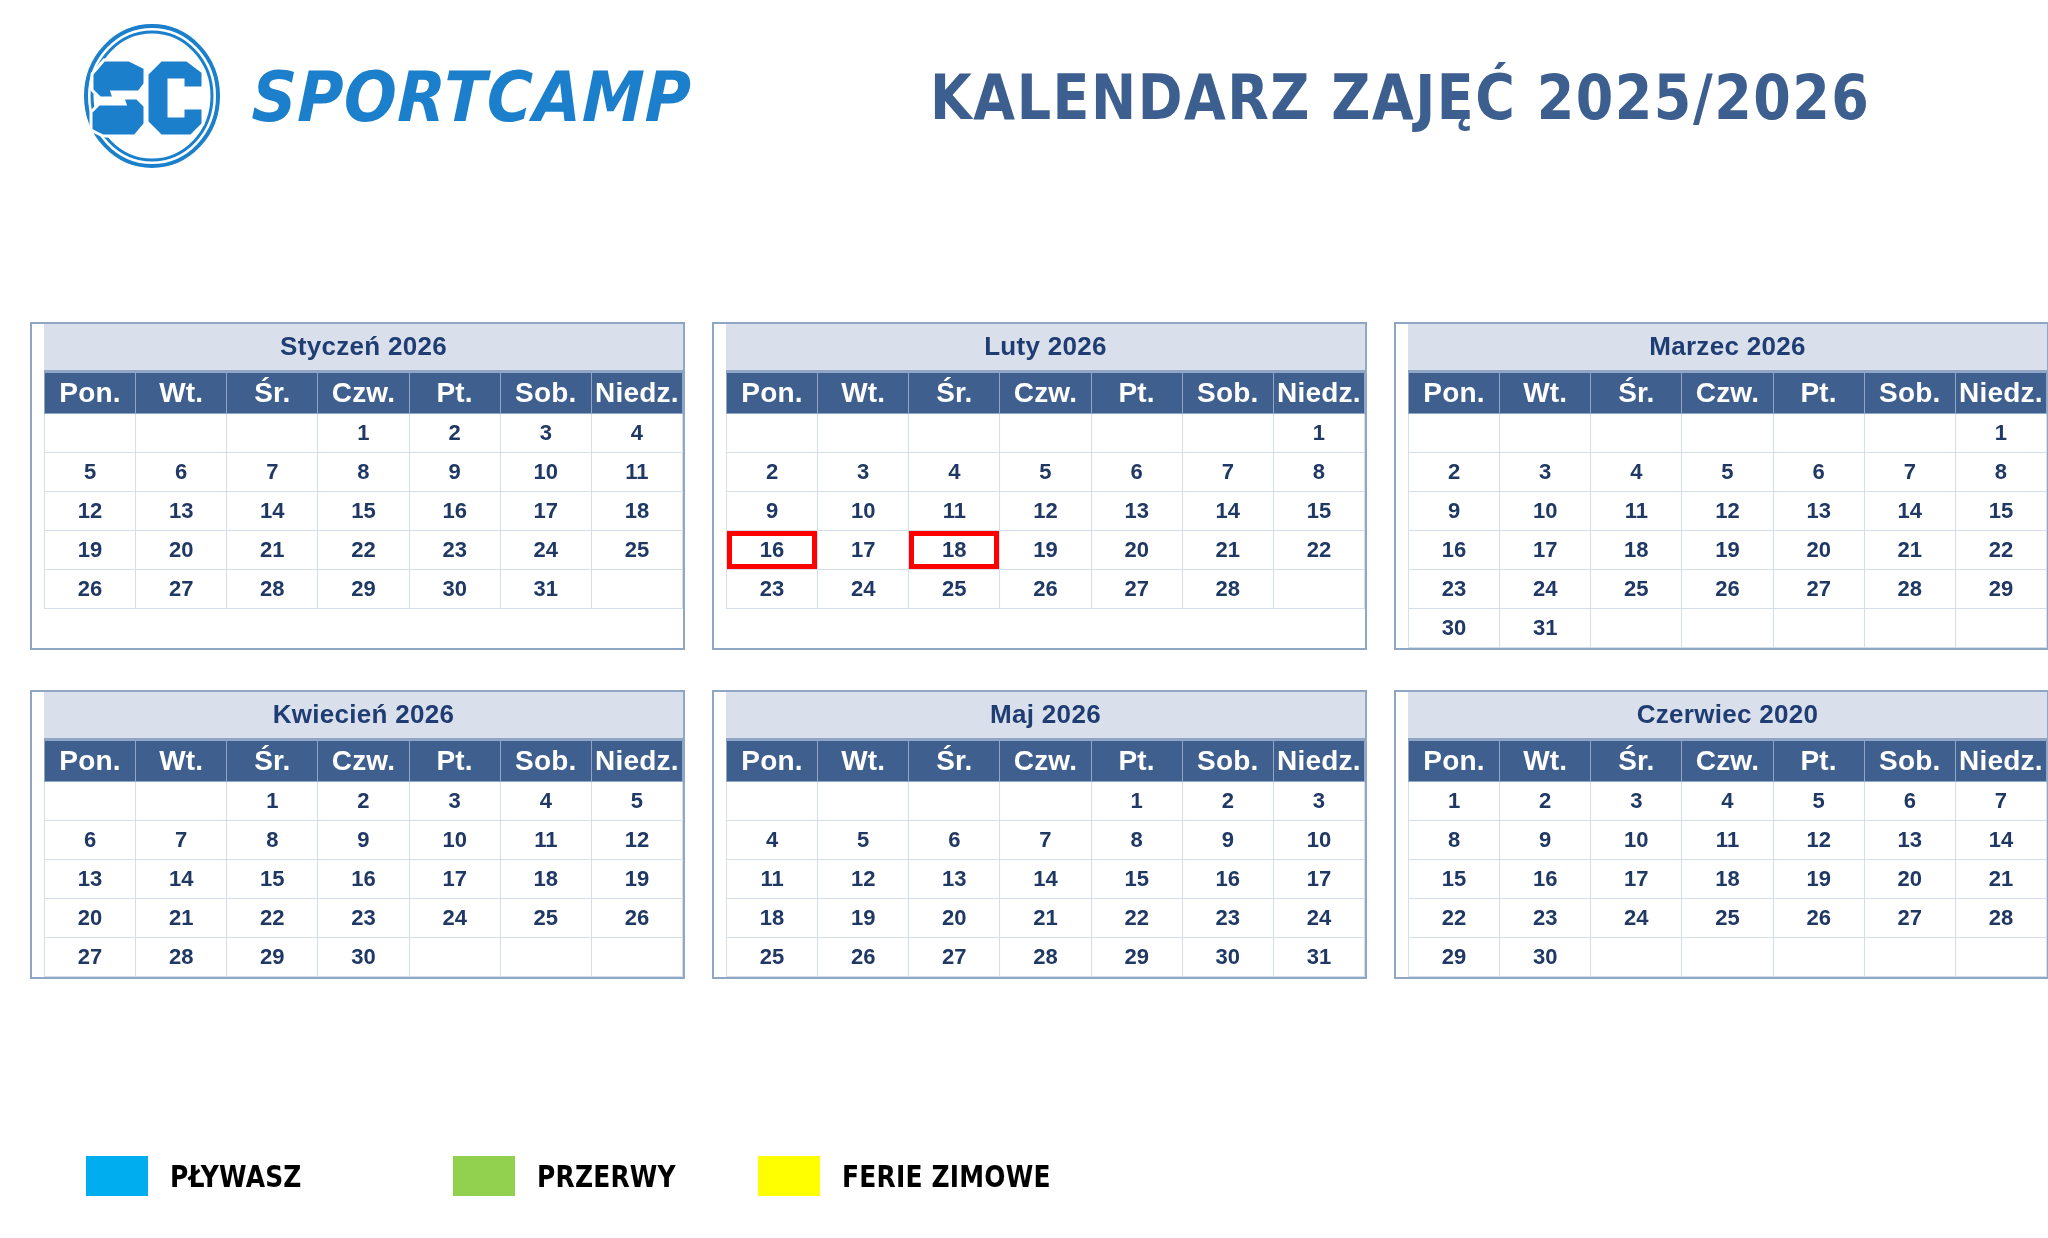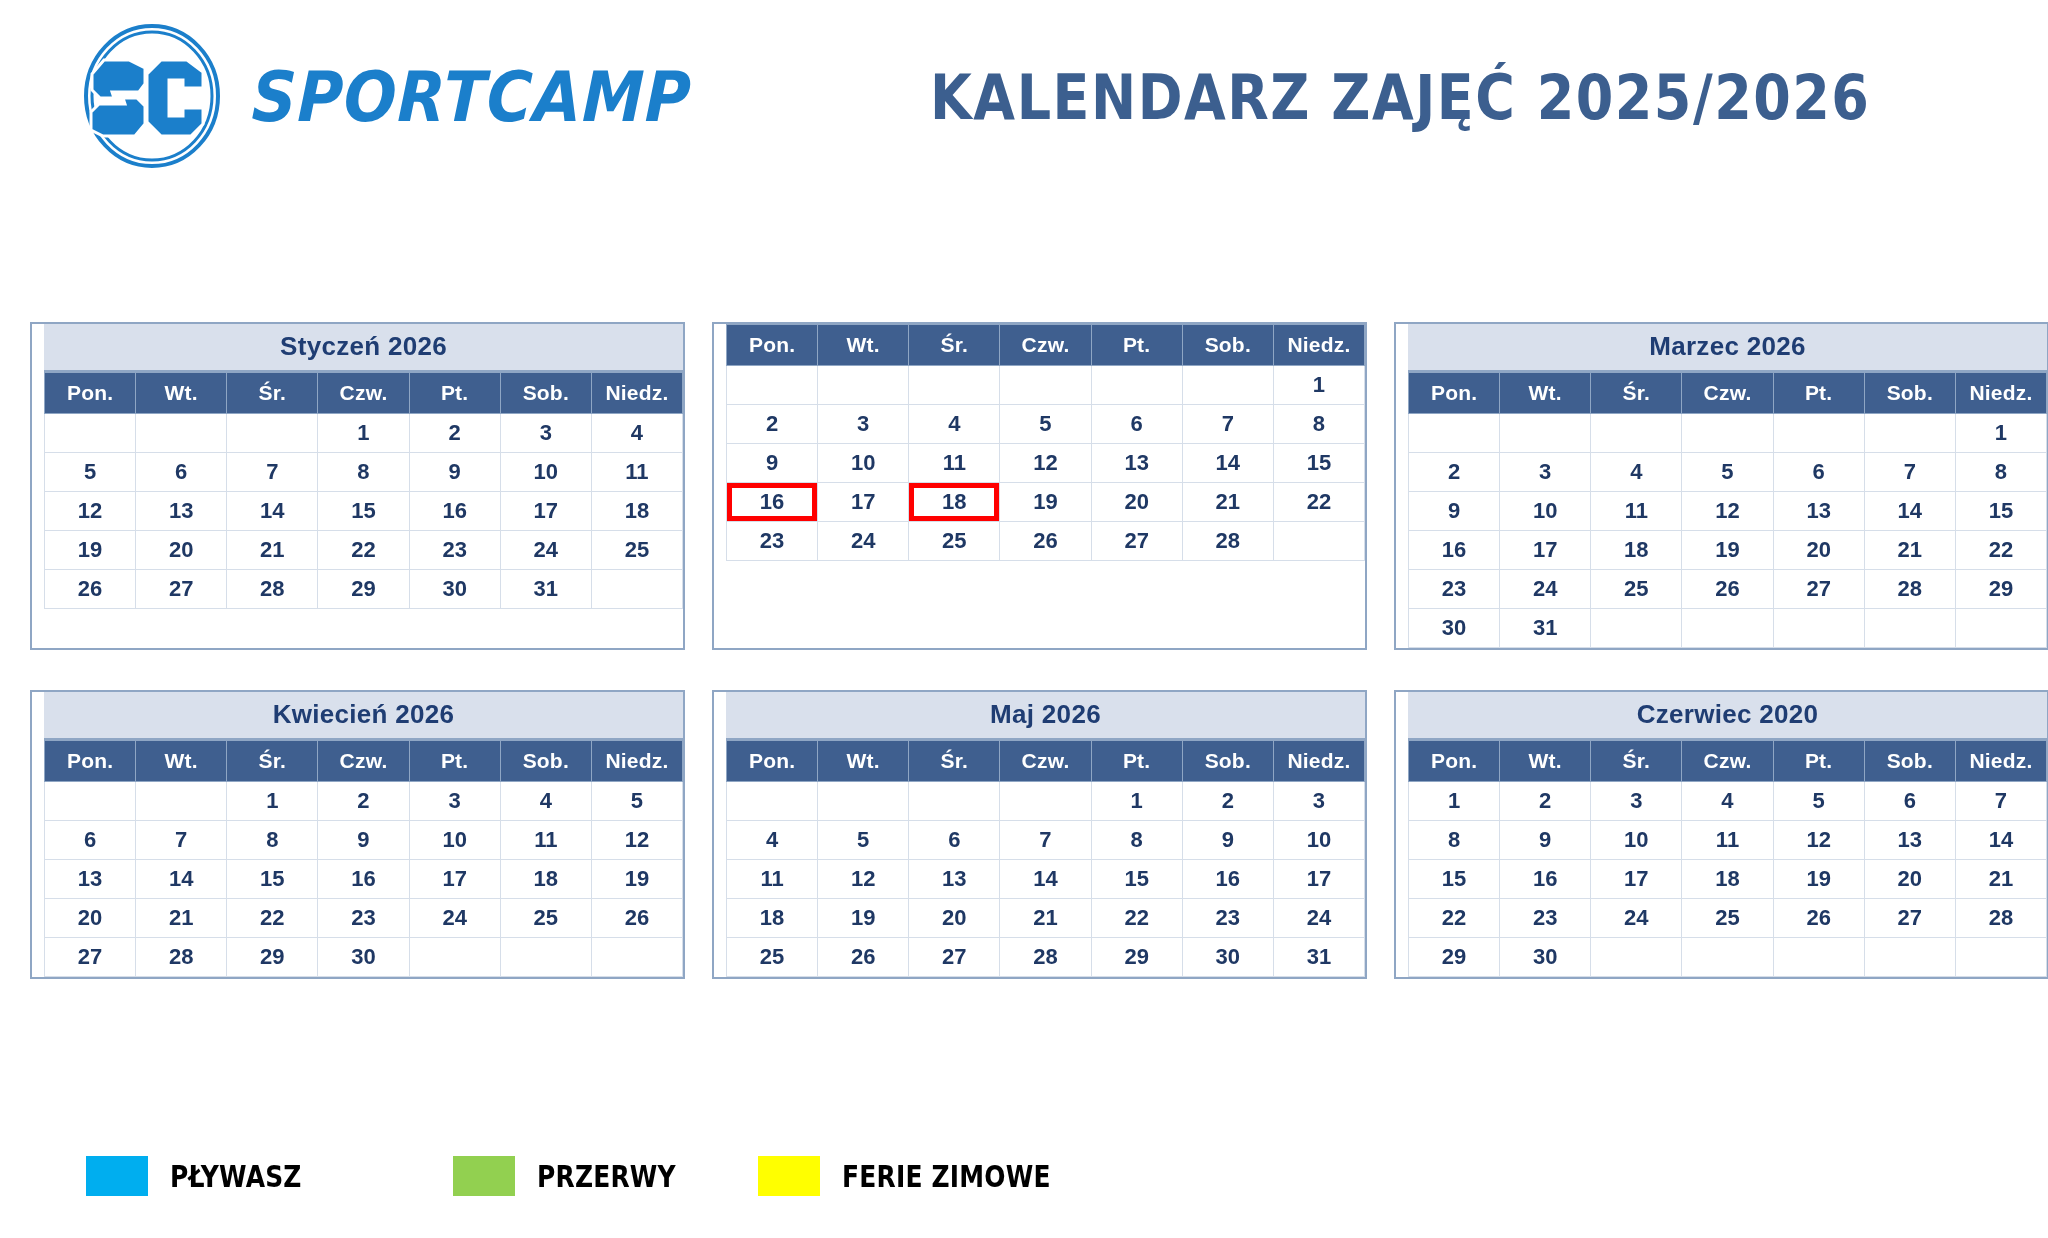--- a/index.html
+++ b/index.html
@@ -88,21 +88,21 @@
     border-bottom: 2px solid #8FA6C4;
   }
   table.cal-table {
     width: 100%;
     border-collapse: collapse;
     table-layout: fixed;
   }
   table.cal-table th {
     background: #3F5F8F;
     color: #ffffff;
-    font-size: 21px;
+    font-size: 28px;
     font-weight: bold;
     height: 38px;
     border: 1px solid #8FA6C4;
     text-align: center;
     letter-spacing: 0.2px;
   }
   table.cal-table td {
     height: 36px;
     font-size: 22px;
     font-weight: bold;
@@ -244,20 +244,21 @@
             <td class="swim">28</td>
             <td>29</td>
             <td>30</td>
             <td class="weekend">31</td>
             <td class="empty"></td>
           </tr>
         </tbody>
       </table>
     </div>
     <div class="cal">
+      <div class="cal-title">Luty 2026</div>
       <table class="cal-table">
         <thead>
           <tr>
             <th>Pon.</th>
             <th>Wt.</th>
             <th>Śr.</th>
             <th>Czw.</th>
             <th>Pt.</th>
             <th>Sob.</th>
             <th>Niedz.</th>

